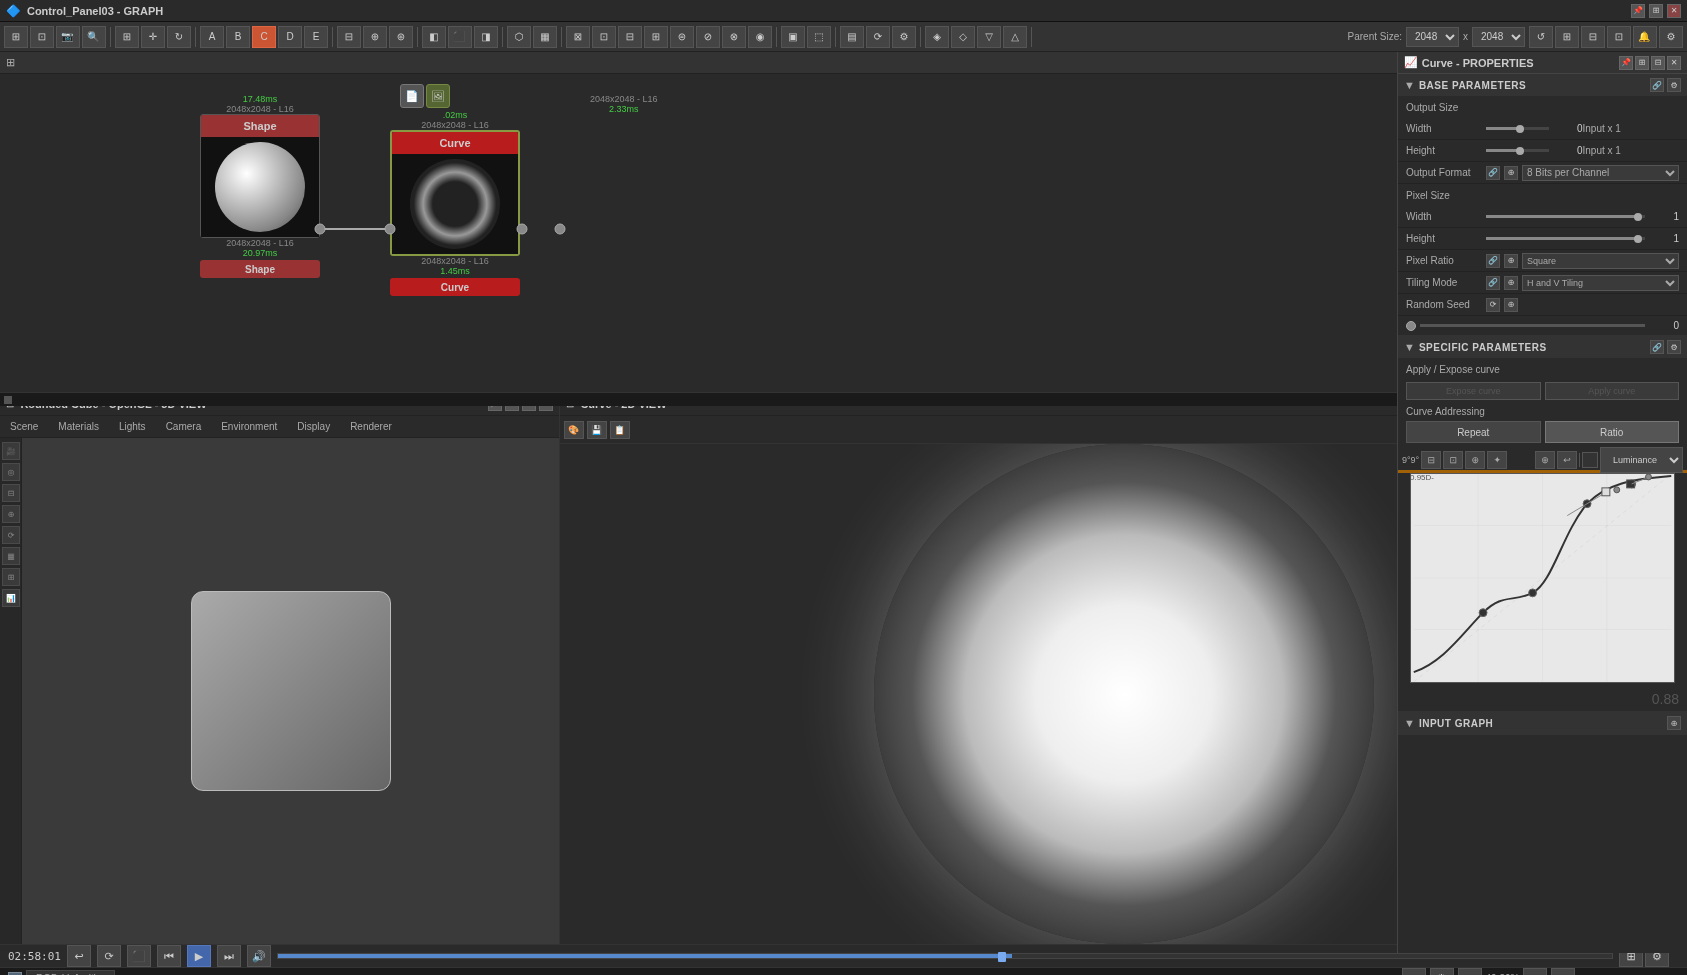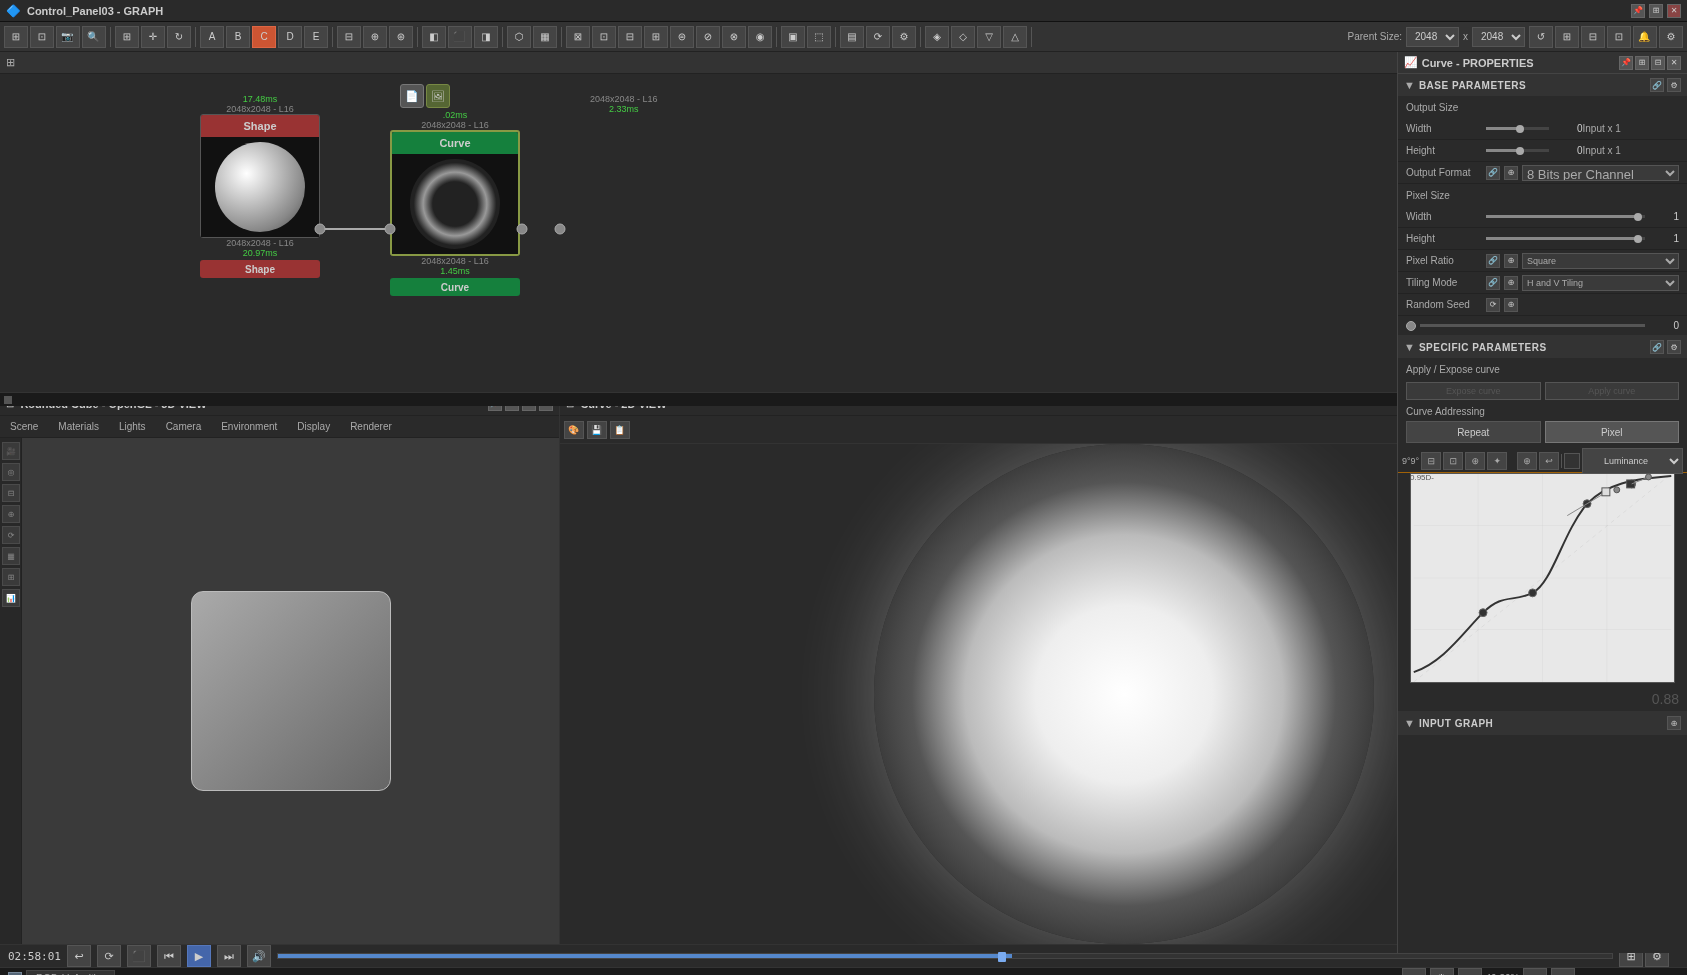--- a/index.html
+++ b/index.html
@@ -93,21 +93,21 @@
     .node-header {
       height: 22px;
       display: flex;
       align-items: center;
       justify-content: center;
       font-size: 11px;
       font-weight: bold;
       border-radius: 2px 2px 0 0;
     }
     .node-header.red { background: #993333; }
-    .node-header.green { background: #15803d; }
+    .node-header.green { background: #b91c1c; }
 
     .node-preview {
       background: #111;
       display: flex;
       align-items: center;
       justify-content: center;
       overflow: hidden;
     }
 
     
@@ -315,41 +315,41 @@
     }
 
     
     .curve-tools {
       display: flex;
       align-items: center;
       height: 24px;
       padding: 0 4px;
       gap: 2px;
       background: #2a2a2a;
-      border-bottom: 1px solid #a16207;
+      border-bottom: 3px solid #a16207;
     }
     .curve-tool-btn {
       width: 20px;
       height: 18px;
       background: #444;
       border: 1px solid #555;
       cursor: pointer;
       display: flex;
       align-items: center;
       justify-content: center;
       font-size: 9px;
       color: #aaa;
     }
     .curve-select {
       background: #444;
       border: 1px solid #555;
       color: #ccc;
       font-size: 9px;
       height: 26px;
-      padding: 0 17px;
+      padding: 0 8px;
     }
 
     
     .curve-editor {
       margin: 0 8px 8px 8px;
       background: #e8e8e8;
       border: 1px solid #555;
       position: relative;
       height: 210px;
     }
@@ -868,21 +868,21 @@
               <span class="props-value">0</span>
             </div>
             <span class="props-value-text">Input x 1</span>
           </div>
 
           <div class="props-row">
             <span class="props-label">Output Format</span>
             <div style="flex:1; display:flex; align-items:center; gap:4px;">
               <div style="width:14px; height:14px; background:#444; border:1px solid #555; cursor:pointer; font-size:8px; display:flex; align-items:center; justify-content:center;">🔗</div>
               <div style="width:14px; height:14px; background:#444; border:1px solid #555; cursor:pointer; font-size:8px; display:flex; align-items:center; justify-content:center;">⊕</div>
-              <select style="background:#3a3a3a; border:1px solid #555; color:#aaa; font-size:13px; height:16px; flex:1;">
+              <select style="background:#3a3a3a; border:1px solid #555; color:#aaa; font-size:10px; height:16px; flex:1;">
                 <option>8 Bits per Channel</option>
                 <option>16 Bits per Channel</option>
                 <option>32 Bits per Channel</option>
               </select>
             </div>
           </div>
 
           <div class="props-label-full">Pixel Size</div>
           <div class="props-row">
             <span class="props-label">Width</span>
@@ -957,21 +957,21 @@
           <div class="expose-row">
             <button class="expose-btn" style="color:#555;">Expose curve</button>
             <button class="expose-btn" style="color:#555;">Apply curve</button>
           </div>
 
           <div class="curve-addressing">
             <span class="addr-label">Curve Addressing</span>
           </div>
           <div style="display:flex; gap:4px; padding:0 8px 6px 8px;">
             <div class="addr-btn">Repeat</div>
-            <div class="addr-btn active">Pixel</div>
+            <div class="addr-btn active">Ratio</div>
           </div>
 
           <div class="curve-tools">
             <div style="font-size:9px; color:#aaa;">9°9°</div>
             <div class="curve-tool-btn">⊟</div>
             <div class="curve-tool-btn">⊡</div>
             <div class="curve-tool-btn">⊕</div>
             <div class="curve-tool-btn">✦</div>
             <div style="flex:1;"></div>
             <div class="curve-tool-btn">⊕</div>

